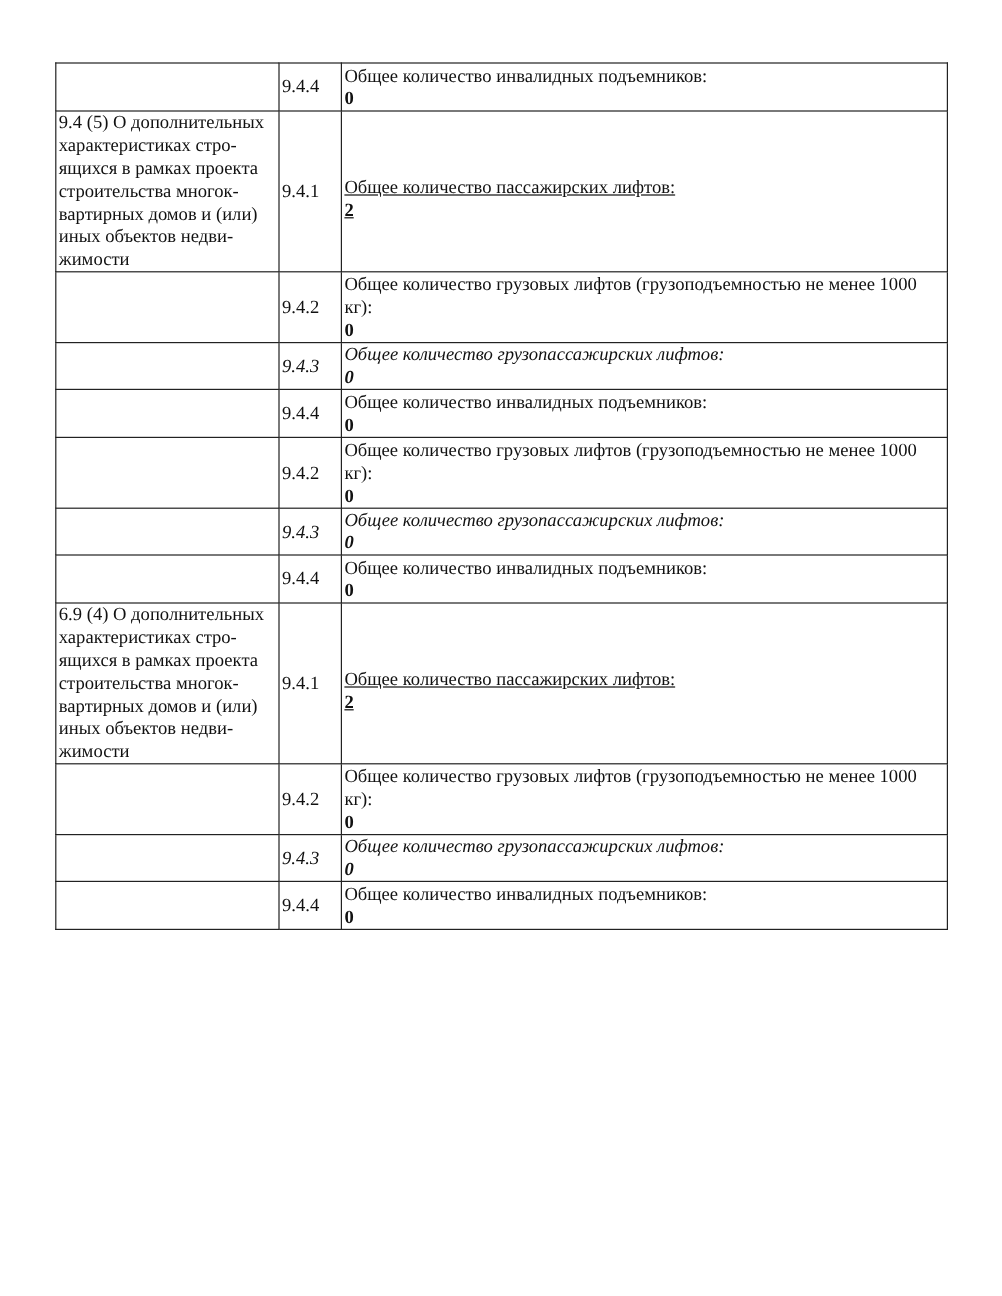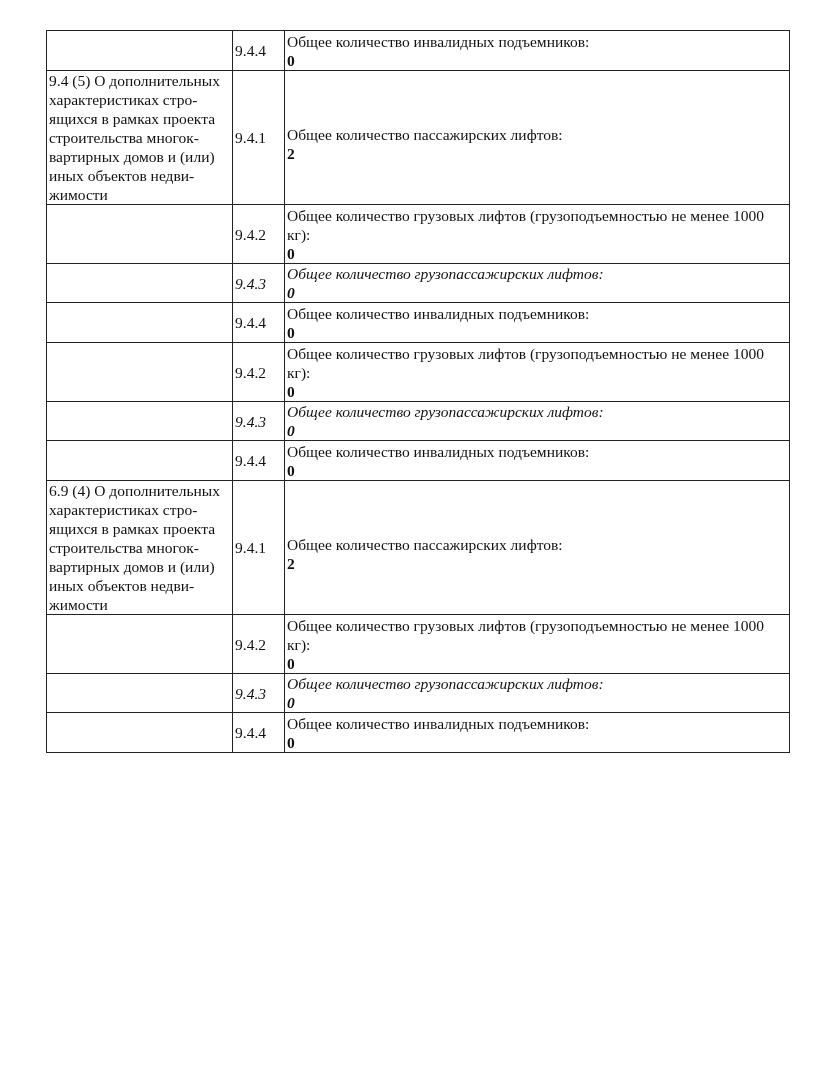--- a/index.html
+++ b/index.html
@@ -1,34 +1,34 @@
 <!DOCTYPE html>
 <html><head>
 <meta charset="utf-8">
 <style>
   html, body { margin: 0; padding: 0; background: #ffffff; }
   body { width: 835px; height: 1080px; position: relative; overflow: hidden;
          font-family: "Liberation Serif", "DejaVu Serif", serif; color: #111; }
-  table.doc { position: absolute; left: 46px; top: 30px; width: 743px;
+  table.doc { position: absolute; left: 46px; top: 52px; width: 743px;
               border-collapse: collapse; table-layout: fixed; font-size: 15.5px; line-height: 19px; }
   table.doc td { border: 1.5px solid #222; padding: 0 1px 0 2px; vertical-align: middle; }
   col.c1 { width: 186px; }
   col.c2 { width: 52px; }
   col.c3 { width: 505px; }
   td.section { vertical-align: top; padding-top: 1px; }
   td.code { padding-left: 1px; }
   td.content { vertical-align: top; padding-top: 2px; }
   .val { font-weight: bold; display: block; }
   .lbl { display: block; }
   tr.h40 { height: 40px; }
   tr.h39 { height: 39px; font-style: italic; }
   tr.h60 { height: 59px; }
   tr.h132 { height: 132px; }
   tr.h133 { height: 133px; }
-  tr.h132 td.content, tr.h133 td.content { vertical-align: middle; padding-top: 12px; }
+  tr.h132 td.content, tr.h133 td.content { vertical-align: middle; padding-top: 12px; text-decoration: underline; }
 </style>
 </head>
 <body>
 
 <table class="doc">
   <colgroup>
       <col class="c1">
       <col class="c2">
       <col class="c3">
     </colgroup>

